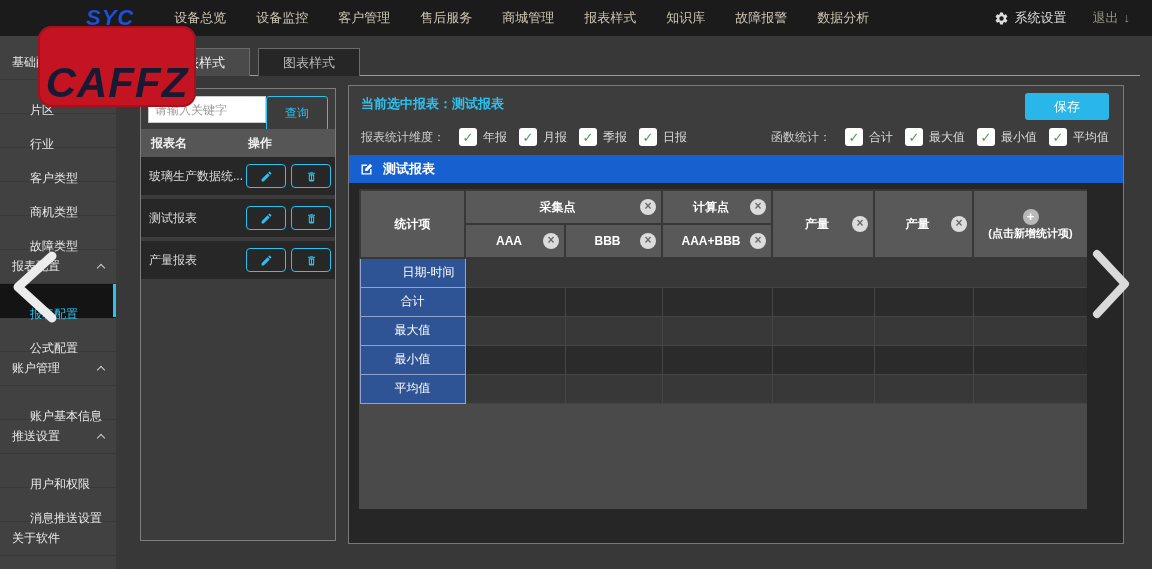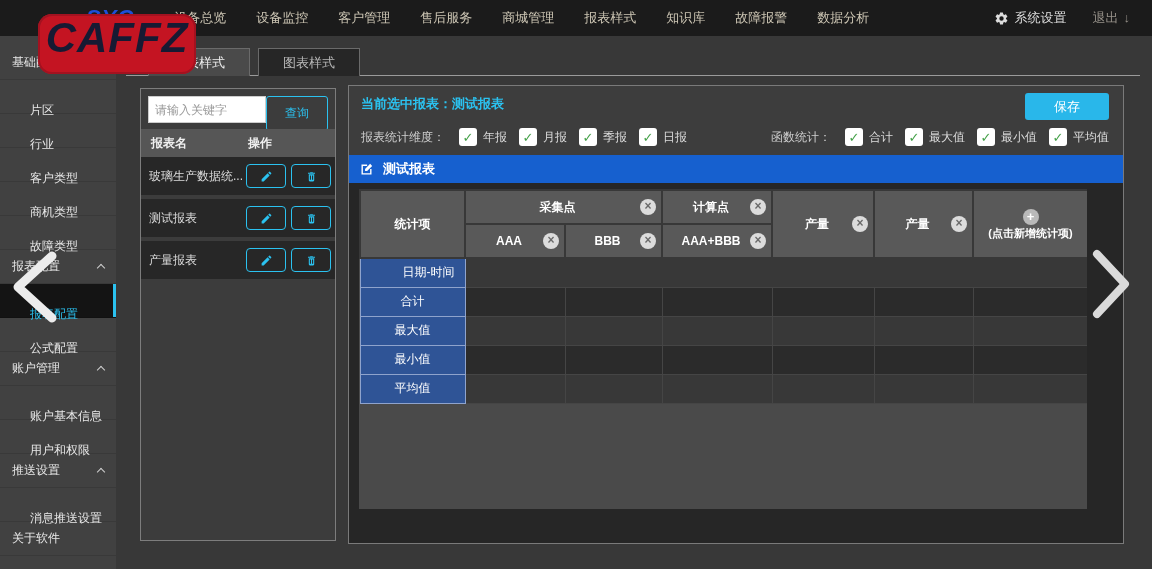--- a/index.html
+++ b/index.html
@@ -12,22 +12,22 @@
             display:flex; align-items:center; z-index:5; }
   .logo { margin-left:86px; font-size:22px; font-weight:bold; font-style:italic; color:#1d4fd7; letter-spacing:1px; }
   .nav-items { display:flex; margin-left:40px; gap:30px;text-align:right; }
   .nav-item { font-size:13px; color:#cdc6b4; cursor:pointer; white-space:nowrap; }
   .nav-right { margin-left:auto; display:flex; align-items:center; gap:26px; margin-right:22px;font-family:Liberation Serif, serif; }
   .nav-settings { display:flex; align-items:center; gap:6px; color:#ddd; font-size:13px; cursor:pointer; }
   .gear svg { width:15px; height:15px; display:block; }
   .nav-logout { color:#97928a; font-size:13px; cursor:pointer; display:flex; gap:5px; align-items:center; }
 
   
-  .watermark { position:absolute; left:38px; top:14px; width:158px; height:60px; background:#c41422;
-               border-radius:14px; display:flex; align-items:flex-start; justify-content:center; z-index:60;
+  .watermark { position:absolute; left:38px; top:26px; width:158px; height:81px; background:#c41422;
+               border-radius:14px; display:flex; align-items:flex-end; justify-content:center; z-index:60;
                box-shadow:0 0 0 2px #a31220 inset; }
   .watermark span { font-size:42px; font-weight:900; font-style:italic; color:#171a33; letter-spacing:1px; }
 
   
   .sidebar { position:absolute; left:0; top:36px; width:116px; height:533px; background:#414141; padding-top:10px; }
   .side-item { position:relative; height:34px; display:flex; align-items:center; font-size:12px; color:#e8e8e8;
                cursor:pointer; border-bottom:1px solid rgba(0,0,0,0.12); }
   .side-item.group .lbl, .side-item.item .lbl { padding-left:12px; }
   .side-item.child .lbl { padding-left:30px;margin-top:28px; }
   .side-item .chev { position:absolute; right:12px; top:15px; width:6px; height:6px;
@@ -175,26 +175,26 @@
       <div class="side-item child">
         <span class="lbl">公式配置</span>
       </div>
       <div class="side-item group">
         <span class="lbl">账户管理</span>
         <span class="chev"></span>
       </div>
       <div class="side-item child">
         <span class="lbl">账户基本信息</span>
       </div>
-      <div class="side-item child">
-        <span class="lbl">用户和权限</span>
-      </div>
       <div class="side-item group">
         <span class="lbl">推送设置</span>
         <span class="chev"></span>
+      </div>
+      <div class="side-item child">
+        <span class="lbl">用户和权限</span>
       </div>
       <div class="side-item child">
         <span class="lbl">消息推送设置</span>
       </div>
       <div class="side-item item">
         <span class="lbl">关于软件</span>
       </div>
     </aside>
 
   <div class="tab-underline"></div>

